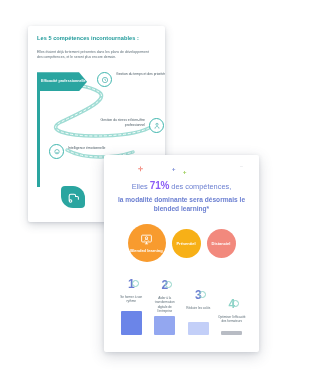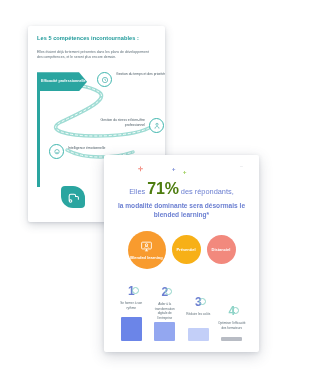--- a/index.html
+++ b/index.html
@@ -121,23 +121,23 @@
     margin-top: 16px;
     text-align: center;
     color: #6b7fd1;
   }
   .stat-line1 {
     font-size: 7.4px;
     line-height: 1.1;
     white-space: nowrap;
   }
   .stat-pct {
-    font-size: 16px;
-    font-weight: bold;
-    color: #4d7c0f;
+    font-size: 10px;
+    font-weight: bold;
+    color: #8b5cf6;
     letter-spacing: -.2px;
   }
   .stat-line2 {
     margin-top: 4.5px;
     font-size: 6.6px;
     font-weight: bold;
     line-height: 1.35;
     color: #6b7fd1;
   }
 
@@ -269,21 +269,21 @@
 
     <span class="sparkle" style="left:34px; top:11px; color:#f2897d;">✛</span>
     <span class="sparkle" style="left:68px; top:13px; color:#6b7fd1; font-size:4px;">✛</span>
     <span class="sparkle" style="left:79px; top:16px; color:#8fc742; font-size:4px;">✛</span>
     <span class="sparkle" style="left:136px; top:10px; color:#c8cdd4; font-size:4px;">─</span>
 
     <div class="stat-head">
       <div class="stat-line1">
         <span>Elles</span>
         <span class="stat-pct">71%</span>
-        <span>des répondants,</span>
+        <span>des compétences,</span>
       </div>
       <div class="stat-line2">la modalité dominante sera désormais le blended learning*</div>
     </div>
 
     <div class="circles">
       <div class="circ circ-main" style="background:#f89b2e;">
         <svg viewBox="0 0 24 24" fill="none" stroke="#ffffff" stroke-width="1.6">
           <rect x="3" y="4" width="18" height="12.5" rx="1.6"></rect>
           <circle cx="12" cy="9" r="2.2"></circle>
           <path d="M8.6 14c.7-1.6 2-2.4 3.4-2.4s2.7.8 3.4 2.4M9 20h6M12 16.5V20"></path>

